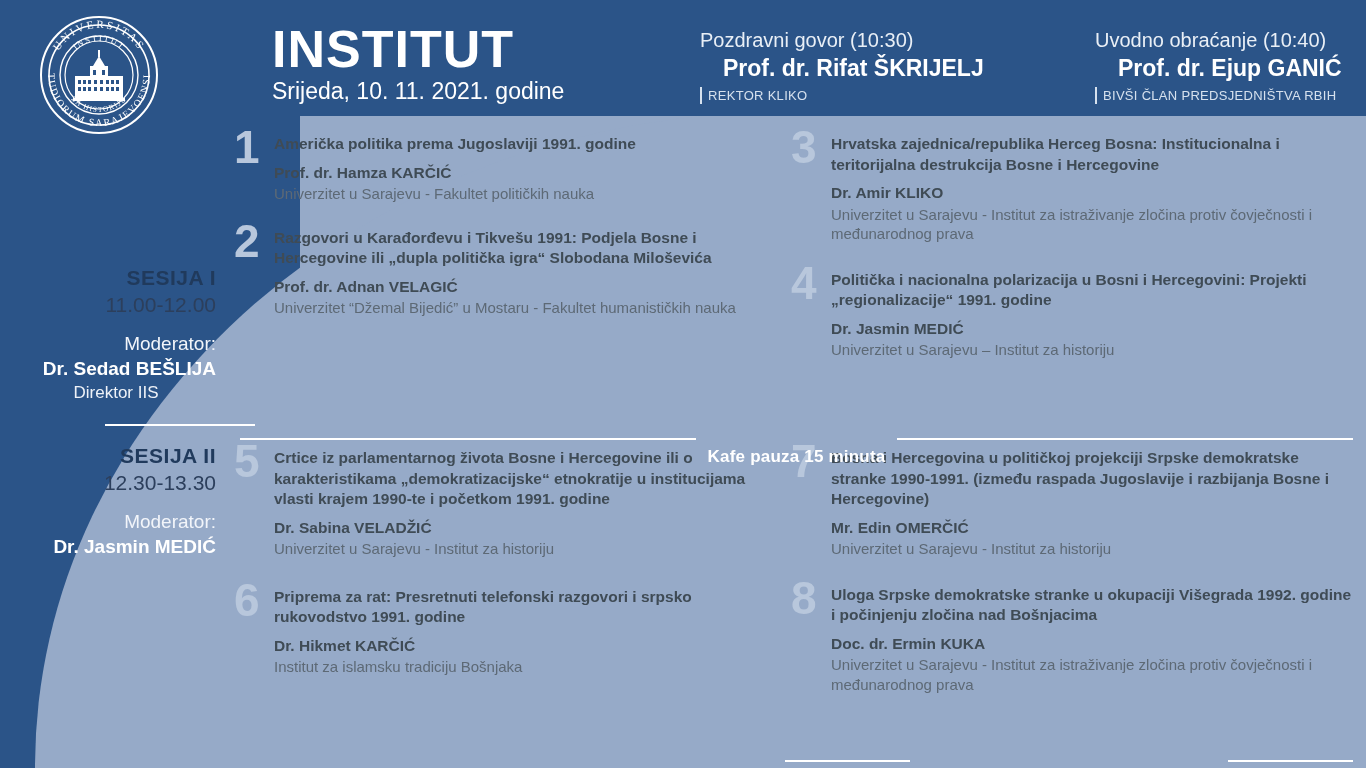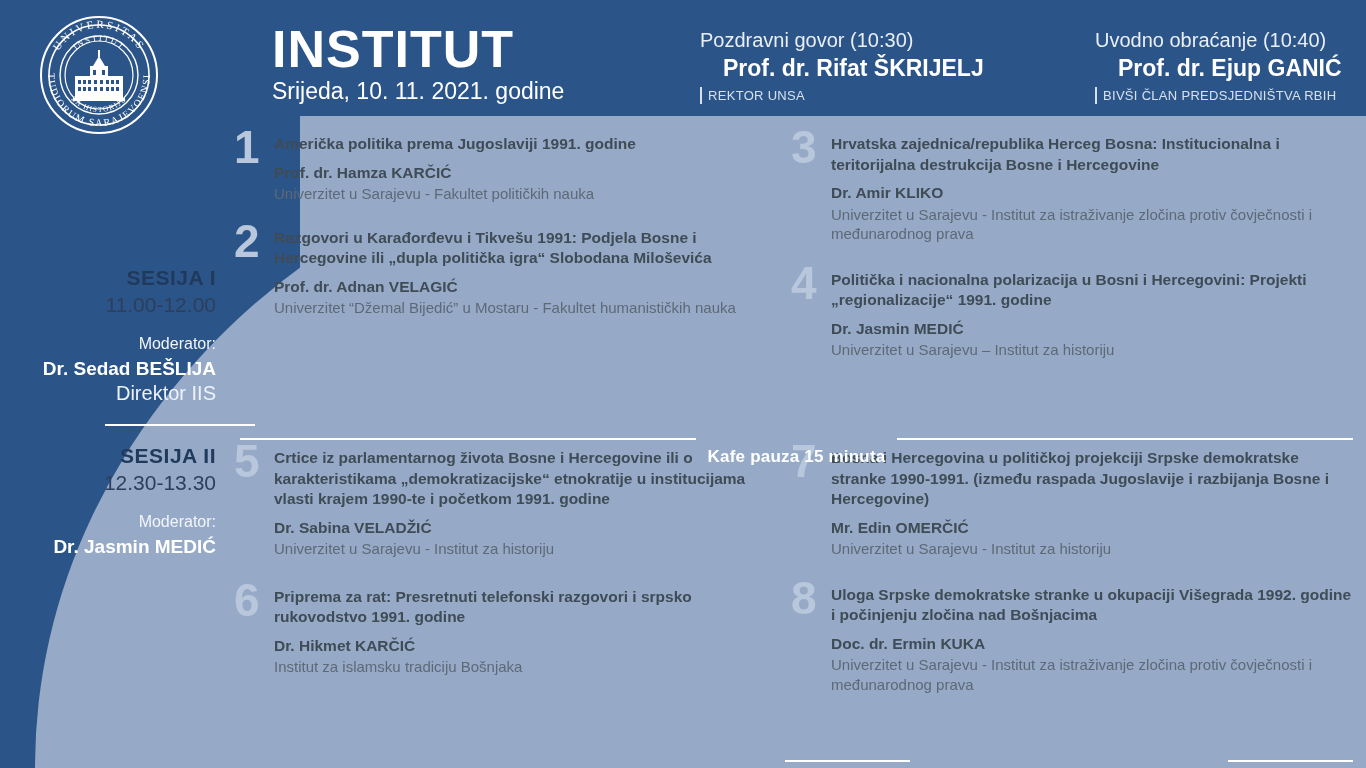--- a/index.html
+++ b/index.html
@@ -43,23 +43,23 @@
   .sp-role{font-size:20px;line-height:25px;font-weight:400;color:#e9eff6;}
   .sp-name{font-size:23px;line-height:28px;font-weight:bold;color:#ffffff;margin-top:1px;margin-left:23px;}
   .sp-aff{font-size:13px;line-height:17px;color:#d6e1ee;margin-top:5px;letter-spacing:.3px;
           border-left:2px solid #d6e1ee;padding-left:6px;display:inline-block;}
 
   
   .sessions{position:absolute;left:16px;top:265px;width:200px;text-align:right;z-index:7;}
   .ses-block{margin-bottom:0;}
   .ses-name{font-size:21px;font-weight:bold;color:#203a5c;line-height:26px;letter-spacing:.5px;}
   .ses-time{font-size:21px;color:#2c3f5c;line-height:28px;}
-  .ses-modlabel{font-size:16px;color:#f2f5fa;line-height:26px;margin-top:12px;}
+  .ses-modlabel{font-size:19px;color:#f2f5fa;line-height:26px;margin-top:12px;}
   .ses-modname{font-size:19px;font-weight:bold;color:#ffffff;line-height:24px;}
-  .ses-modrole{font-size:20px;color:#eef2f8;line-height:24px;}
+  .ses-modrole{font-size:17px;color:#eef2f8;line-height:24px;text-align:center;}
   .ses-gap{height:38px;}
 
   
   .ses-divider{
     position:absolute;left:105px;top:424px;width:150px;height:2px;background:#ffffff;z-index:7;
   }
 
   
   .col{position:absolute;z-index:7;}
   .colL{left:236px;width:545px;}
@@ -152,21 +152,21 @@
   </div>
 
   <div class="prog-block">
     <div class="prog-title">INSTITUT</div>
     <div class="prog-sub">Srijeda, 10. 11. 2021. godine</div>
   </div>
 
   <div class="speaker sp1">
     <div class="sp-role">Pozdravni govor (10:30)</div>
     <div class="sp-name">Prof. dr. Rifat ŠKRIJELJ</div>
-    <div class="sp-aff">REKTOR UNSA</div>
+    <div class="sp-aff">REKTOR KLIKO</div>
   </div>
 
   <div class="speaker sp2">
     <div class="sp-role">Uvodno obraćanje (10:40)</div>
     <div class="sp-name">Prof. dr. Ejup GANIĆ</div>
     <div class="sp-aff">BIVŠI ČLAN PREDSJEDNIŠTVA RBIH</div>
   </div>
 
   <div class="sessions">
     <div class="ses-block">

